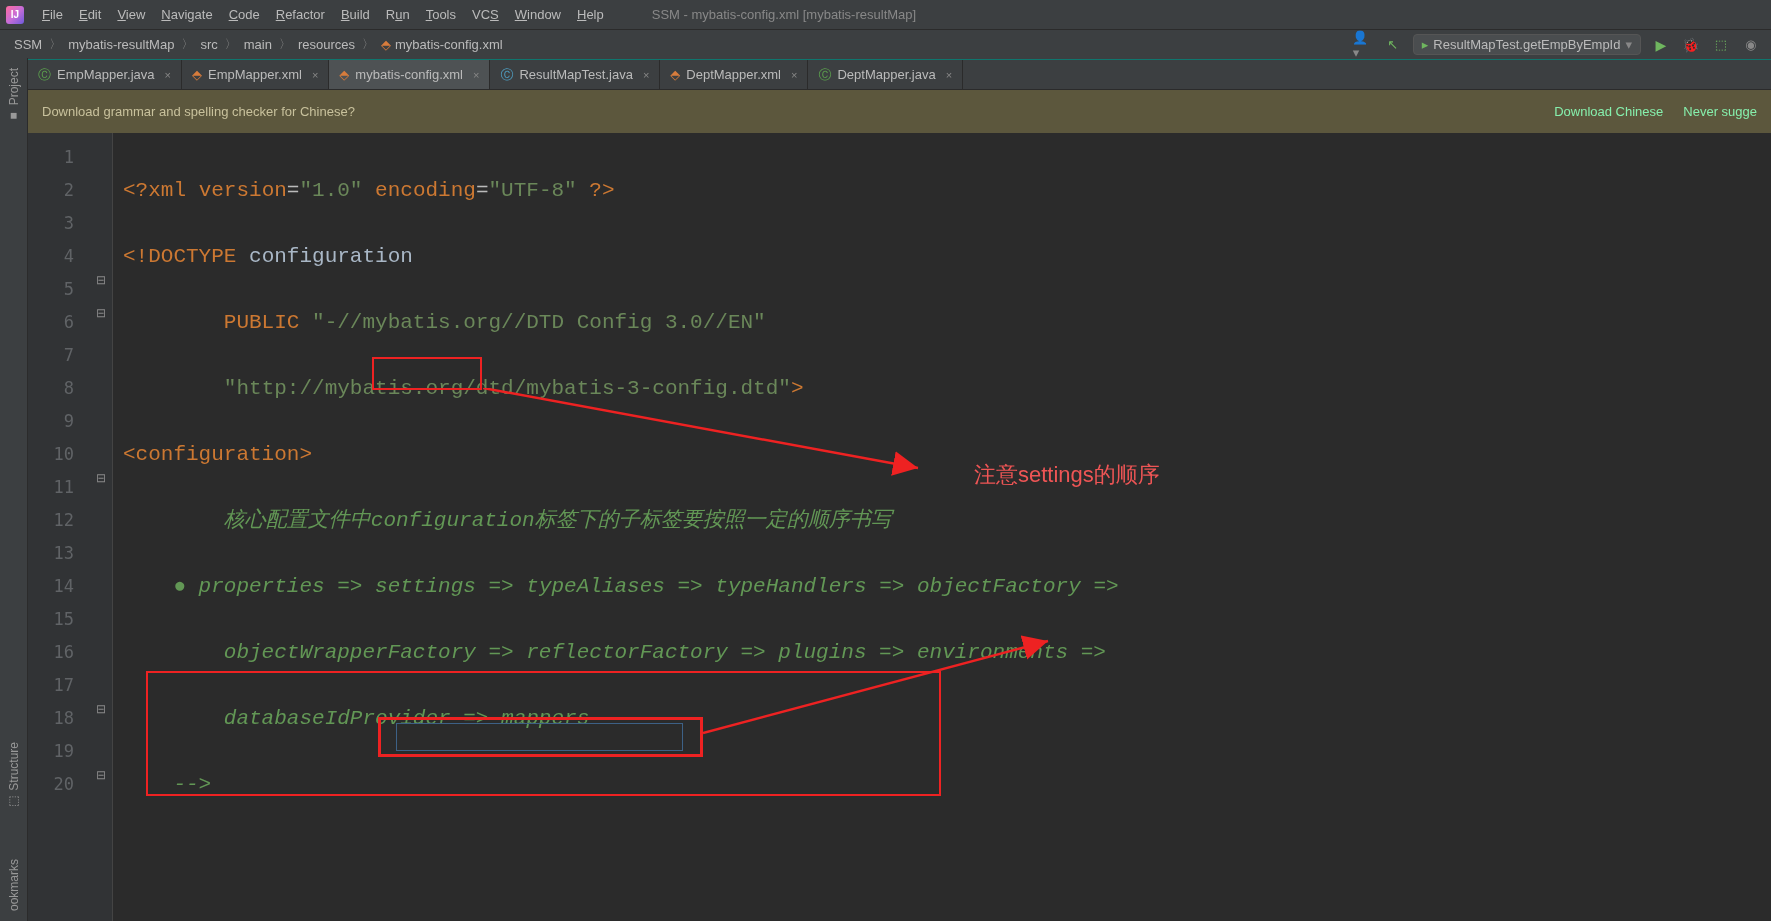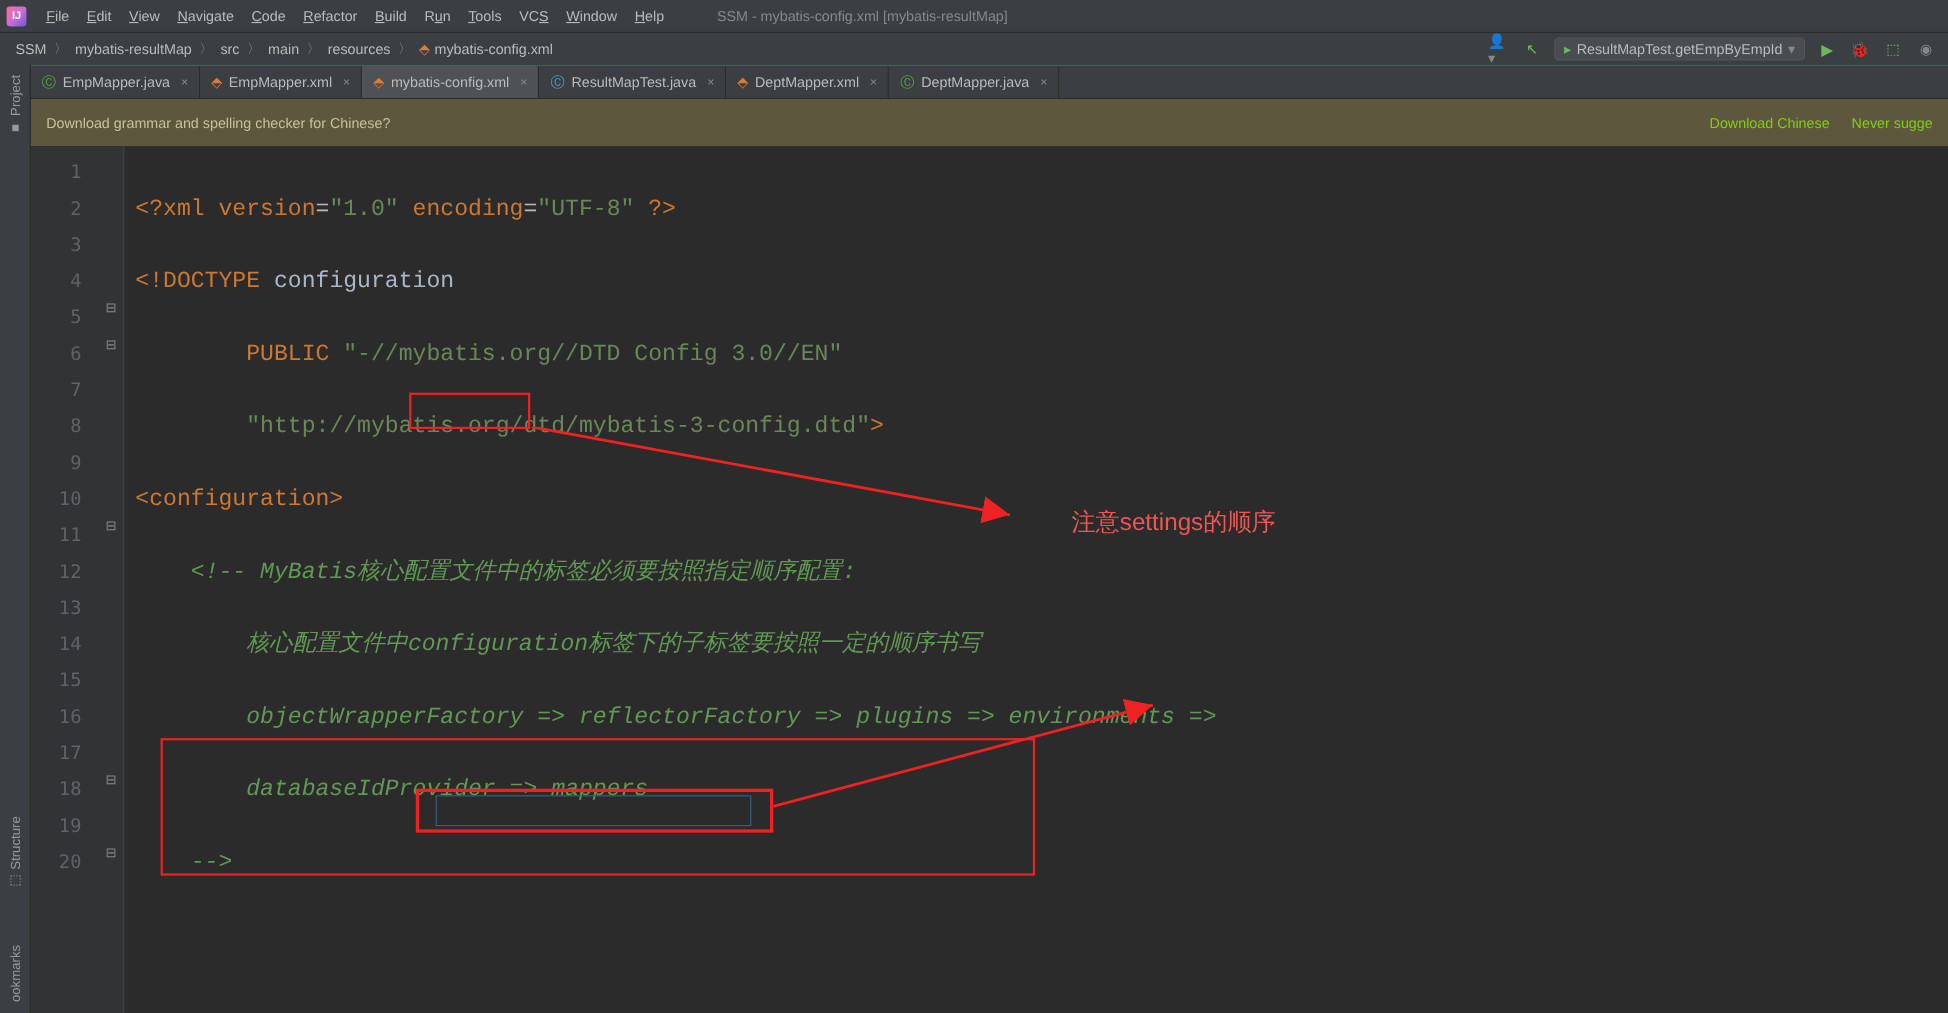--- a/index.html
+++ b/index.html
@@ -104,21 +104,21 @@
 .notification {
   display: flex;
   align-items: center;
   justify-content: space-between;
   background: #5c573d;
   color: #c8c19c;
   padding: 14px 14px;
   margin-left: 28px;
 }
 .notification-right { display: flex; gap: 20px; }
-.notification-link { color: #84cc16; cursor: pointer; }
+.notification-link { color: #86efac; cursor: pointer; }
 .left-sidebar {
   position: absolute;
   left: 0;
   top: 58px;
   width: 28px;
   background: #3c3f41;
   height: calc(921px - 58px);
   border-right: 1px solid #2b2b2b;
   display: flex;
   flex-direction: column;
@@ -371,22 +371,22 @@
     <span class="fold-marker" style="top:338px">⊟</span>
     <span class="fold-marker" style="top:569px">⊟</span>
     <span class="fold-marker" style="top:635px">⊟</span>
   </div>
   <div class="code">
 <div class="code-line"><span class="c-tag">&lt;?</span><span class="c-tag">xml version</span><span class="c-attr">=</span><span class="c-str">"1.0"</span><span class="c-tag"> encoding</span><span class="c-attr">=</span><span class="c-str">"UTF-8"</span><span class="c-tag"> ?&gt;</span></div>
 <div class="code-line"><span class="c-tag">&lt;!DOCTYPE </span><span class="c-text">configuration</span></div>
 <div class="code-line"><span class="c-tag">        PUBLIC </span><span class="c-str">"-//mybatis.org//DTD Config 3.0//EN"</span></div>
 <div class="code-line"><span>        </span><span class="c-str">"http://mybatis.org/dtd/mybatis-3-config.dtd"</span><span class="c-tag">&gt;</span></div>
 <div class="code-line"><span class="c-tag">&lt;configuration&gt;</span></div>
-<div class="code-line"><span>    </span><span class="c-comment">&lt;!-- MyBatis核心配置文件中的标签必须要按照指定顺序配置:</span></div>
 <div class="code-line"><span class="c-comment">        核心配置文件中configuration标签下的子标签要按照一定的顺序书写</span></div>
+<div class="code-line"><span class="c-comment">    ● properties =&gt; </span><span class="c-comment">settings</span><span class="c-comment"> =&gt; typeAliases =&gt; typeHandlers =&gt; objectFactory =&gt;</span></div>
 <div class="code-line"><span class="c-comment">        objectWrapperFactory =&gt; reflectorFactory =&gt; plugins =&gt; environments =&gt;</span></div>
 <div class="code-line"><span class="c-comment">        databaseIdProvider =&gt; mappers</span></div>
 <div class="code-line"><span class="c-comment">    --&gt;</span></div>
 <div class="code-line"></div>
 
 
 
 
 
 

